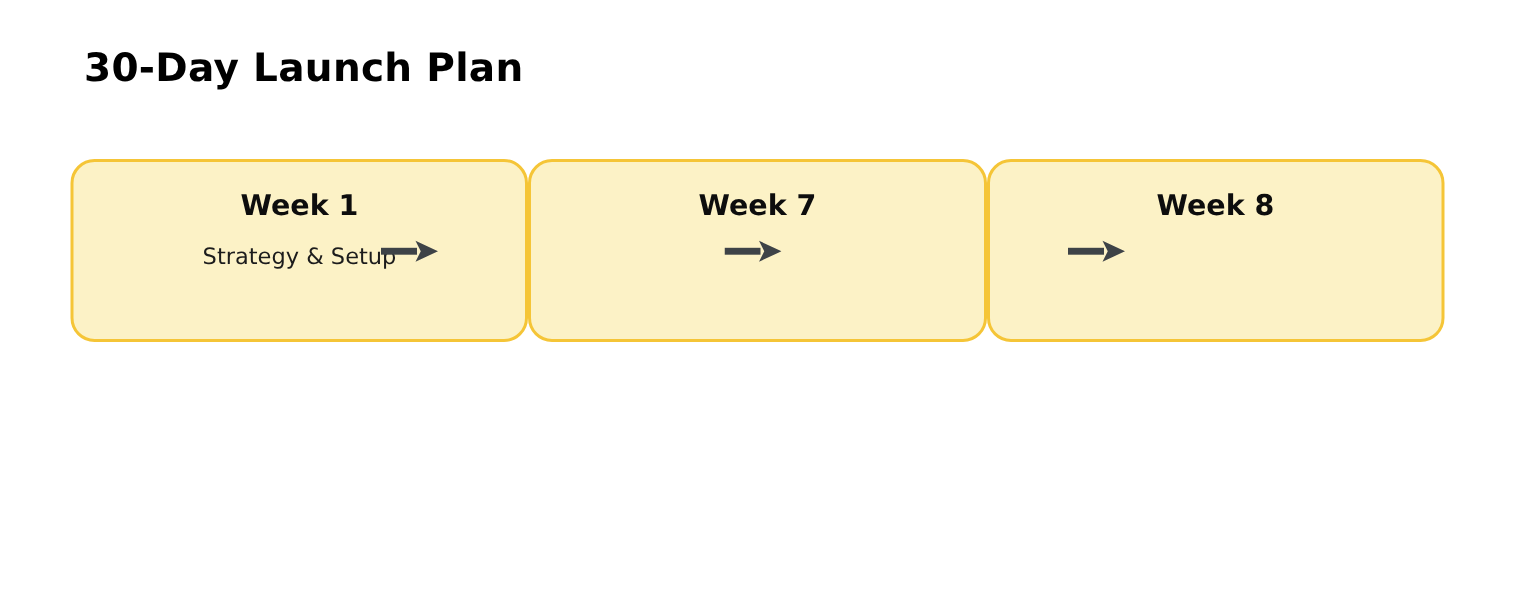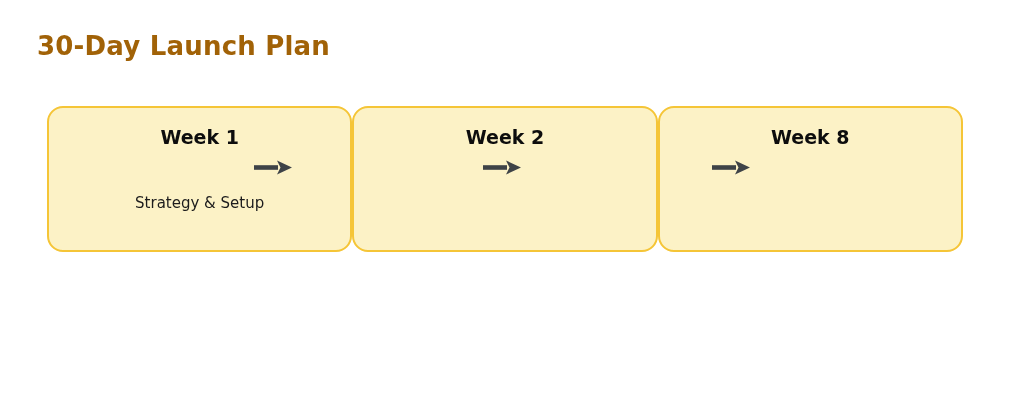--- a/index.html
+++ b/index.html
@@ -12,54 +12,54 @@
     font-family: "DejaVu Sans", sans-serif;
   }
   .canvas {
     position: relative;
     width: 1024px;
     height: 410px;
     background: #ffffff;
   }
   .page-title {
     position: absolute;
-    left: 37px;
+    left: 56px;
     top: 31px;
     font-size: 26px;
     font-weight: bold;
-    color: #a16207;
+    color: #000000;
     letter-spacing: 0.2px;
     white-space: nowrap;
   }
   .flow {
     position: absolute;
     left: 47px;
     top: 106px;
     width: 916px;
-    height: 146px;
+    height: 122px;
     display: flex;
   }
   .step-box {
     flex: 1 1 0;
     box-sizing: border-box;
     background: #fcf2c6;
     border: 2px solid #f5c537;
     border-radius: 16px;
     position: relative;
     text-align: center;
   }
   .week-title {
     margin-top: 17px;
     font-size: 19px;
     font-weight: bold;
     color: #0d0d0d;
     line-height: 25px;
   }
   .week-sub {
-    margin-top: 43px;
+    margin-top: 11px;
     font-size: 15px;
     font-weight: normal;
     color: #1c1c1c;
     line-height: 20px;
   }
   .arrow {
     position: absolute;
     top: 160px;
     width: 38px;
     height: 15px;
@@ -76,21 +76,21 @@
   <div class="page-title">30-Day Launch Plan</div>
 
   <div class="flow">
 
     <div class="step-box">
       <div class="week-title">Week 1</div>
       <div class="week-sub">Strategy &amp; Setup</div>
     </div>
 
     <div class="step-box">
-      <div class="week-title">Week 2</div>
+      <div class="week-title">Week 7</div>
     </div>
 
     <div class="step-box">
       <div class="week-title">Week 8</div>
     </div>
 
 
   </div>
 
   <svg class="arrow arrow-1" viewBox="0 0 38 15" xmlns="http://www.w3.org/2000/svg">

